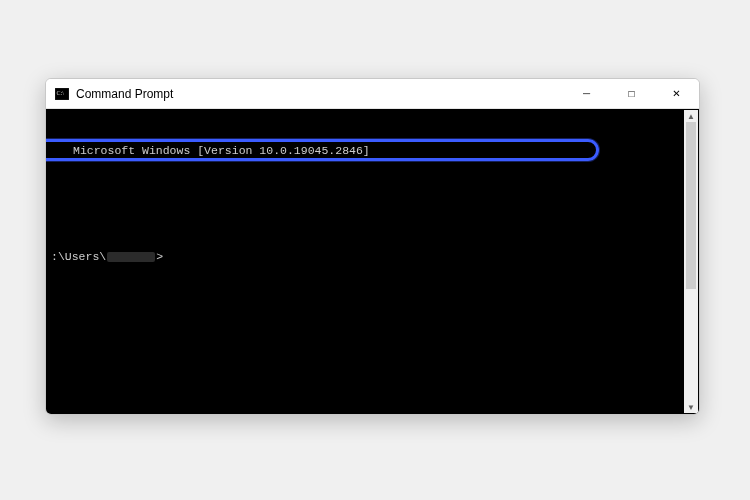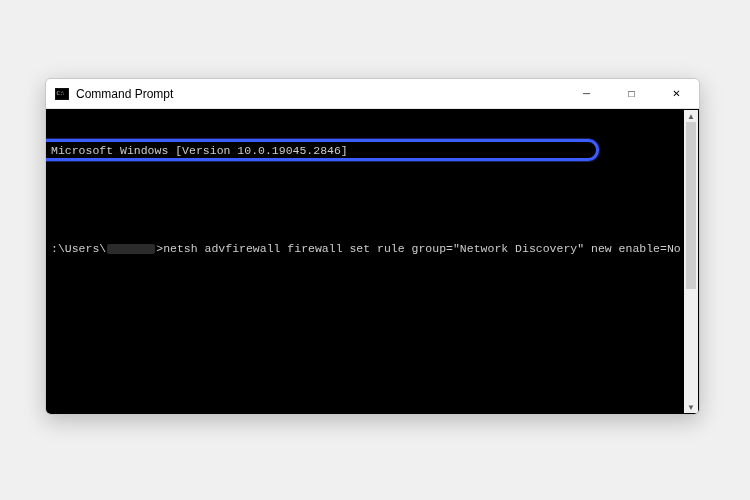--- a/index.html
+++ b/index.html
@@ -71,39 +71,40 @@
       font-family: Consolas, "Courier New", monospace;
       font-size: 11.5px;
       line-height: 1.35;
       padding: 3px 5px;
       position: relative;
       white-space: pre;
       overflow: hidden;
     }
     .term-line {
       white-space: pre;
+      margin-left: 22px;
     }
     .highlight-ring {
       position: absolute;
       left: -22px;
       top: 30px;
       width: 575px;
       height: 22px;
       border: 3px solid #3b5cff;
       border-radius: 14px;
       pointer-events: none;
       box-shadow: 0 0 0 1px rgba(59,92,255,0.35);
     }
     .prompt-line {
       position: relative;
       z-index: 2;
       display: flex;
       align-items: center;
       height: 16px;
-      margin-top: 5px;
+      margin-top: 13px;
     }
     .redact {
       display: inline-block;
       width: 48px;
       height: 10px;
       background: #2b2b2b;
       vertical-align: middle;
       margin: 0 1px;
       border-radius: 2px;
     }
@@ -154,21 +155,21 @@
     <div class="window-controls">
       <div class="win-btn">─</div>
       <div class="win-btn">□</div>
       <div class="win-btn close">✕</div>
     </div>
   </div>
 
   <div class="terminal">
     <div class="term-line">Microsoft Windows [Version 10.0.19045.2846]</div>
     <div class="term-line"> </div>
-    <div class="prompt-line"><span>:\Users\</span><span class="redact"></span><span>&gt;</span><span>netsh advfirewall firewall set rule group="Network Discovery" new enable=No</span></div>
+    <div class="prompt-line"><span>:\Users\</span><span class="redact"></span><span>&gt;</span></div>
     <div class="highlight-ring"></div>
   </div>
 
   <div class="scrollbar">
     <div class="scroll-arrow up">▲</div>
     <div class="scroll-thumb"></div>
     <div class="scroll-arrow down">▼</div>
   </div>
 
 </div>

